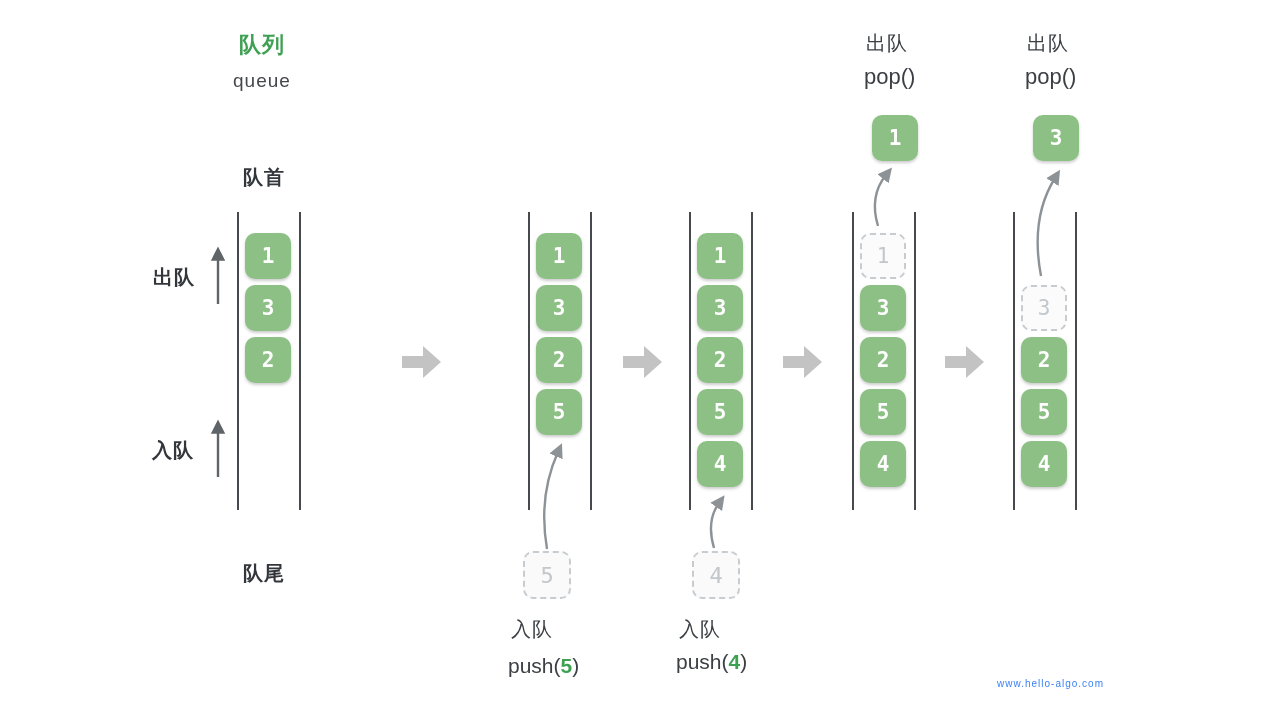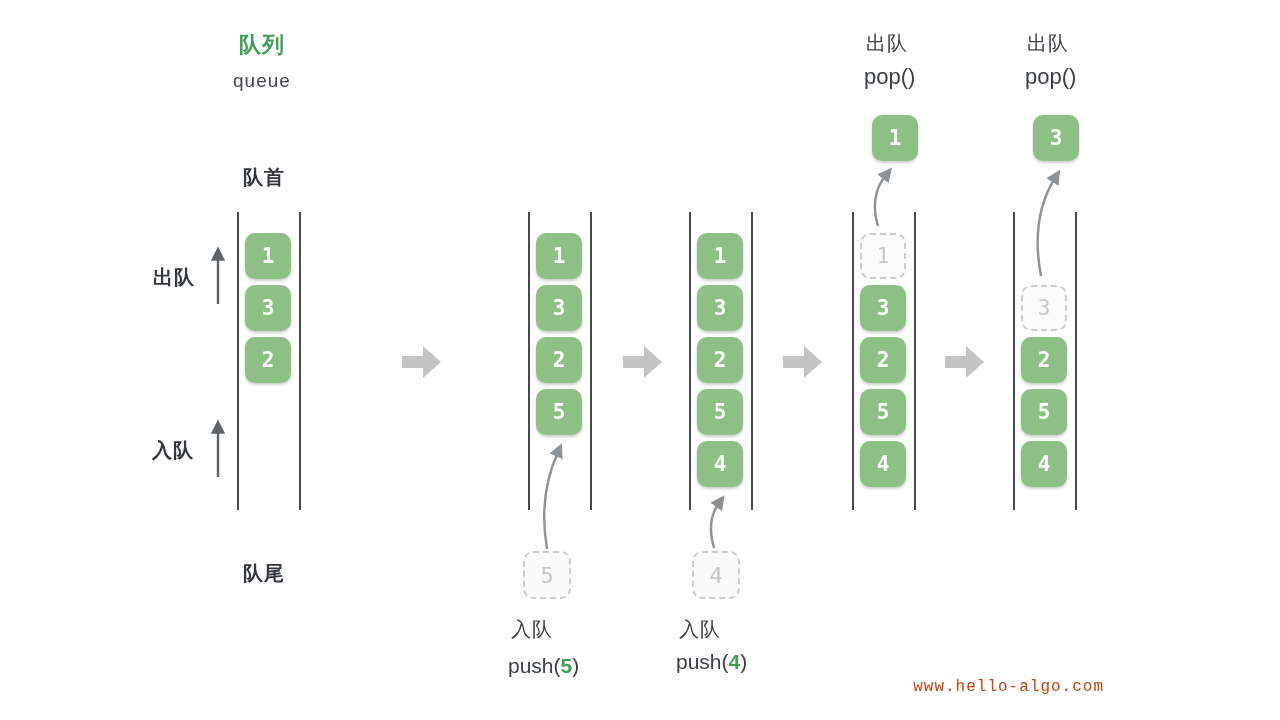--- a/index.html
+++ b/index.html
@@ -32,21 +32,21 @@
     background:#fbfbfc;border:2px dashed var(--ghostborder);box-sizing:border-box;
     color:var(--ghosttext);box-shadow:none;font-weight:500;
   }
   .cell.incoming{
     width:48px;height:48px;background:#fafafa;border:2px dashed var(--ghostborder);
     box-sizing:border-box;color:var(--ghosttext);box-shadow:none;font-weight:500;font-size:22px;
   }
 
   .watermark{
     position:absolute;top:678px;right:32px;
-    font-family:Liberation Mono, monospace;font-size:16px;color:#c2410c;letter-spacing:1px;
+    font-family:Liberation Sans, sans-serif;font-size:10px;color:#3b82f6;letter-spacing:1px;
   }
   svg{display:block;}
 </style>
 </head>
 <body style="--cellgreen: #8cc084; --accent: #3ea052; --textdark: #33373c; --linedark: #46494e; --ghostborder: #c7ccd0; --ghosttext: #c2c7cb;">
 
 <div id="canvas">
 
   <div class="abs title-zh" style="left:239px;top:30px;">队列</div>
   <div class="abs title-en" style="left:233px;top:70px;">queue</div>

